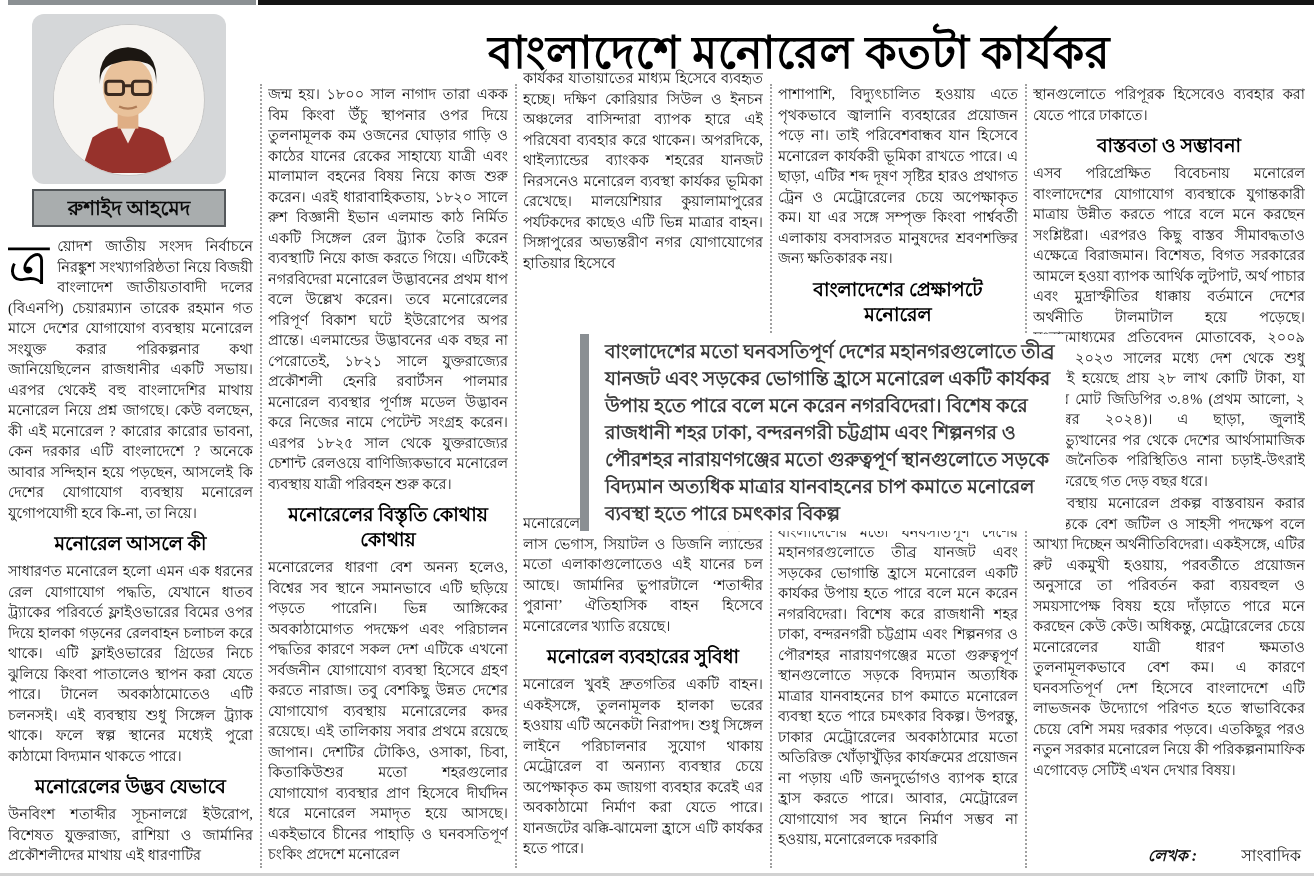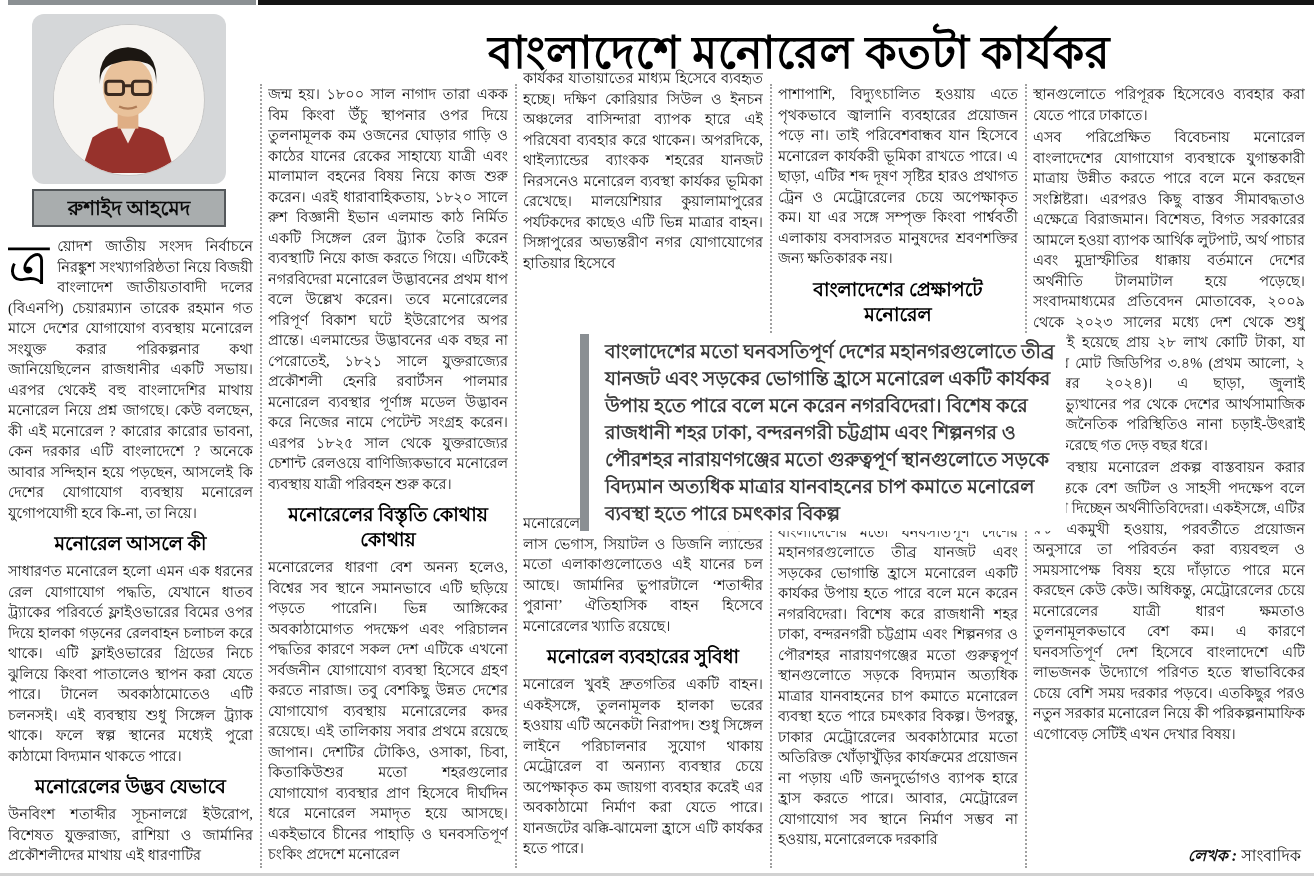--- a/index.html
+++ b/index.html
@@ -72,21 +72,21 @@
     box-sizing:border-box;
     font-size:19px;line-height:27px;color:#3b3b3b;font-weight:700;
     text-align:left;
   }
 
   .byline{
     position:absolute;left:1031px;top:843px;width:270px;
     text-align:right;font-size:16px;color:#111;
   }
   .byline .label{font-weight:700;font-style:italic;}
-  .byline .value{font-weight:400;}
+  .byline .value{font-weight:400;margin-left:40px;}
 </style>
 </head>
 <body>
 
 <div class="page">
 
   <div class="top-rule-left"></div>
   <div class="top-rule-main"></div>
   <div class="bottom-rule"></div>
 
@@ -143,20 +143,21 @@
       <p class="body-para">মনোরেল খুবই দ্রুতগতির একটি বাহন। একইসঙ্গে, তুলনামূলক হালকা ভরের হওয়ায় এটি অনেকটা নিরাপদ। শুধু সিঙ্গেল লাইনে পরিচালনার সুযোগ থাকায় মেট্রোরেল বা অন্যান্য ব্যবস্থার চেয়ে অপেক্ষাকৃত কম জায়গা ব্যবহার করেই এর অবকাঠামো নির্মাণ করা যেতে পারে। যানজটের ঝক্কি-ঝামেলা হ্রাসে এটি কার্যকর হতে পারে।</p>
     </div>
   <div class="col" style="left:778px;top:84px;width:240px;height:786px;">
       <p class="body-para">পাশাপাশি, বিদ্যুৎচালিত হওয়ায় এতে পৃথকভাবে জ্বালানি ব্যবহারের প্রয়োজন পড়ে না। তাই পরিবেশবান্ধব যান হিসেবে মনোরেল কার্যকরী ভূমিকা রাখতে পারে। এ ছাড়া, এটির শব্দ দূষণ সৃষ্টির হারও প্রথাগত ট্রেন ও মেট্রোরেলের চেয়ে অপেক্ষাকৃত কম। যা এর সঙ্গে সম্পৃক্ত কিংবা পার্শ্ববর্তী এলাকায় বসবাসরত মানুষদের শ্রবণশক্তির জন্য ক্ষতিকারক নয়।</p>
       <h3 class="subhead">বাংলাদেশের প্রেক্ষাপটে মনোরেল</h3>
       <div class="spacer" style="height: 190px;"></div>
       <p class="body-para">বাংলাদেশের মতো ঘনবসতিপূর্ণ দেশের মহানগরগুলোতে তীব্র যানজট এবং সড়কের ভোগান্তি হ্রাসে মনোরেল একটি কার্যকর উপায় হতে পারে বলে মনে করেন নগরবিদেরা। বিশেষ করে রাজধানী শহর ঢাকা, বন্দরনগরী চট্টগ্রাম এবং শিল্পনগর ও পৌরশহর নারায়ণগঞ্জের মতো গুরুত্বপূর্ণ স্থানগুলোতে সড়কে বিদ্যমান অত্যধিক মাত্রার যানবাহনের চাপ কমাতে মনোরেল ব্যবস্থা হতে পারে চমৎকার বিকল্প। উপরন্তু, ঢাকার মেট্রোরেলের অবকাঠামোর মতো অতিরিক্ত খোঁড়াখুঁড়ির কার্যক্রমের প্রয়োজন না পড়ায় এটি জনদুর্ভোগও ব্যাপক হারে হ্রাস করতে পারে। আবার, মেট্রোরেল যোগাযোগ সব স্থানে নির্মাণ সম্ভব না হওয়ায়, মনোরেলকে দরকারি</p>
     </div>
   <div class="col" style="left:1033px;top:84px;width:272px;height:754px;">
       <p class="body-para">স্থানগুলোতে পরিপূরক হিসেবেও ব্যবহার করা যেতে পারে ঢাকাতে।</p>
+      <h3 class="subhead">বাস্তবতা ও সম্ভাবনা</h3>
       <p class="body-para">এসব পরিপ্রেক্ষিত বিবেচনায় মনোরেল বাংলাদেশের যোগাযোগ ব্যবস্থাকে যুগান্তকারী মাত্রায় উন্নীত করতে পারে বলে মনে করছেন সংশ্লিষ্টরা। এরপরও কিছু বাস্তব সীমাবদ্ধতাও এক্ষেত্রে বিরাজমান। বিশেষত, বিগত সরকারের আমলে হওয়া ব্যাপক আর্থিক লুটপাট, অর্থ পাচার এবং মুদ্রাস্ফীতির ধাক্কায় বর্তমানে দেশের অর্থনীতি টালমাটাল হয়ে পড়েছে। সংবাদমাধ্যমের প্রতিবেদন মোতাবেক, ২০০৯ থেকে ২০২৩ সালের মধ্যে দেশ থেকে শুধু পাচারই হয়েছে প্রায় ২৮ লাখ কোটি টাকা, যা দেশের মোট জিডিপির ৩.৪% (প্রথম আলো, ২ ডিসেম্বর ২০২৪)। এ ছাড়া, জুলাই গণঅভ্যুত্থানের পর থেকে দেশের আর্থসামাজিক ও রাজনৈতিক পরিস্থিতিও নানা চড়াই-উৎরাই পার করেছে গত দেড় বছর ধরে।</p>
       <p class="body-para">এমতাবস্থায় মনোরেল প্রকল্প বাস্তবায়ন করার সিদ্ধান্তকে বেশ জটিল ও সাহসী পদক্ষেপ বলে আখ্যা দিচ্ছেন অর্থনীতিবিদেরা। একইসঙ্গে, এটির রুট একমুখী হওয়ায়, পরবর্তীতে প্রয়োজন অনুসারে তা পরিবর্তন করা ব্যয়বহুল ও সময়সাপেক্ষ বিষয় হয়ে দাঁড়াতে পারে মনে করছেন কেউ কেউ। অধিকন্তু, মেট্রোরেলের চেয়ে মনোরেলের যাত্রী ধারণ ক্ষমতাও তুলনামূলকভাবে বেশ কম। এ কারণে ঘনবসতিপূর্ণ দেশ হিসেবে বাংলাদেশে এটি লাভজনক উদ্যোগে পরিণত হতে স্বাভাবিকের চেয়ে বেশি সময় দরকার পড়বে। এতকিছুর পরও নতুন সরকার মনোরেল নিয়ে কী পরিকল্পনামাফিক এগোবেড় সেটিই এখন দেখার বিষয়।</p>
     </div>
 
   <blockquote class="pull-quote">বাংলাদেশের মতো ঘনবসতিপূর্ণ দেশের মহানগরগুলোতে তীব্র যানজট এবং সড়কের ভোগান্তি হ্রাসে মনোরেল একটি কার্যকর উপায় হতে পারে বলে মনে করেন নগরবিদেরা। বিশেষ করে রাজধানী শহর ঢাকা, বন্দরনগরী চট্টগ্রাম এবং শিল্পনগর ও পৌরশহর নারায়ণগঞ্জের মতো গুরুত্বপূর্ণ স্থানগুলোতে সড়কে বিদ্যমান অত্যধিক মাত্রার যানবাহনের চাপ কমাতে মনোরেল ব্যবস্থা হতে পারে চমৎকার বিকল্প</blockquote>
 
   <div class="byline">
     <span class="label">লেখক :</span>
     <span class="value">সাংবাদিক</span>
   </div>

